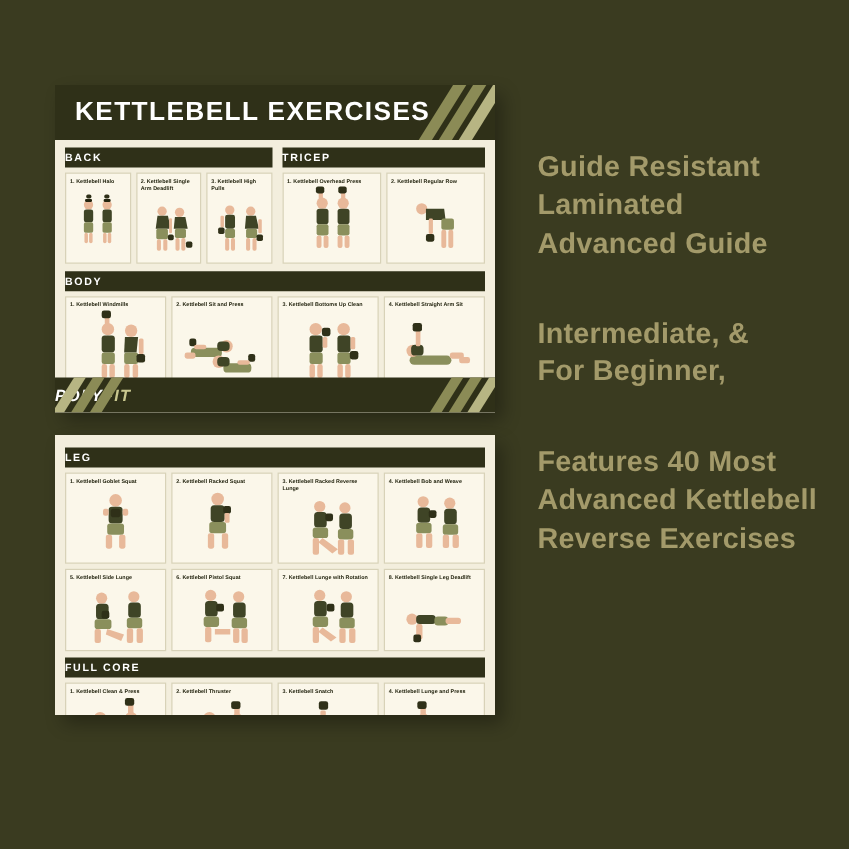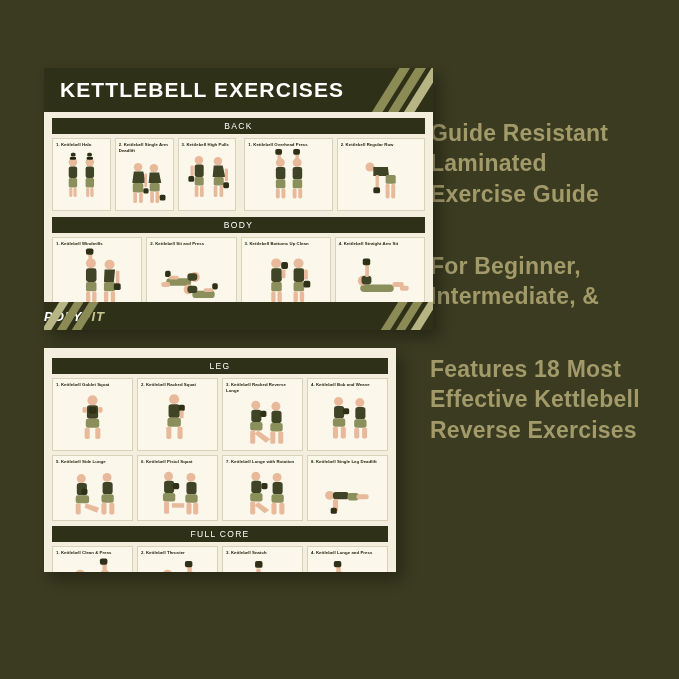--- a/index.html
+++ b/index.html
@@ -34,21 +34,21 @@
   
   .poster {
     position: absolute;
     background: #f3eedd;
     box-shadow: 6px 7px 14px rgba(0,0,0,.33);
     overflow: hidden;
   }
   #poster-top {
     left: 44px;
     top: 68px;
-    width: 389px;
+    width: 352px;
     height: 262px;
   }
   #poster-bottom {
     left: 44px;
     top: 348px;
     width: 352px;
     height: 224px;
   }
 
   
@@ -86,23 +86,22 @@
   .corner-stripes i:nth-child(2) { right: 24px; }
   .corner-stripes i:nth-child(3) { right: 8px; background:#b7b583; }
 
   .body-area { padding: 6px 8px 0 8px; }
 
   
   .section-bar {
     background: #2f3018;
     color: #fff;
     font-size: 8.5px;
-    font-weight: normal;
+    font-weight: bold;
     letter-spacing: 1.3px;
-    text-align: center;
     padding: 3px 0;
     margin-bottom: 4px;
   }
   .bar-row { display: flex; gap: 8px; }
   .bar-row > div { flex: 1; }
   .bar-row.w2 > div:nth-child(1) { flex: 1.02; }
 
   
   .ex-grid { display: flex; gap: 4px; }
   .ex-cell {
@@ -174,47 +173,48 @@
   
   svg.fig { display: block; width: 100%; height: 100%; }
 </style>
 </head>
 <body>
 
 <div class="copy-col">
   <div class="copy-block">
     <div>Guide Resistant</div>
     <div>Laminated</div>
-    <div>Exercise Guide</div>
+    <div>Advanced Guide</div>
   </div>
   <div class="copy-block">
+    <div>Intermediate, &amp;</div>
     <div>For Beginner,</div>
-    <div>Intermediate, &amp;</div>
   </div>
   <div class="copy-block">
-    <div>Features 18 Most</div>
-    <div>Effective Kettlebell</div>
+    <div>Features 40 Most</div>
+    <div>Advanced Kettlebell</div>
     <div>Reverse Exercises</div>
   </div>
 </div>
 
 <div class="poster" id="poster-top">
   <div class="poster-header">
     <span class="poster-title">KETTLEBELL EXERCISES</span>
     <span class="corner-stripes">
         <i></i>
         <i></i>
         <i></i>
       </span>
   </div>
 
   <div class="body-area">
 
     <div class="bar-row w2">
       <div class="section-bar">BACK</div>
+      <div class="section-bar">TRICEP</div>
     </div>
 
     <div class="group section-wrap" style="gap:8px;">
 
       <div class="ex-grid" style="flex:1.02;">
         <div class="ex-cell">
           <div class="ex-label">1. Kettlebell Halo</div>
           <div class="figs">
             <svg class="fig" viewBox="0 0 100 100">
               <g fill="#e8b99a">

